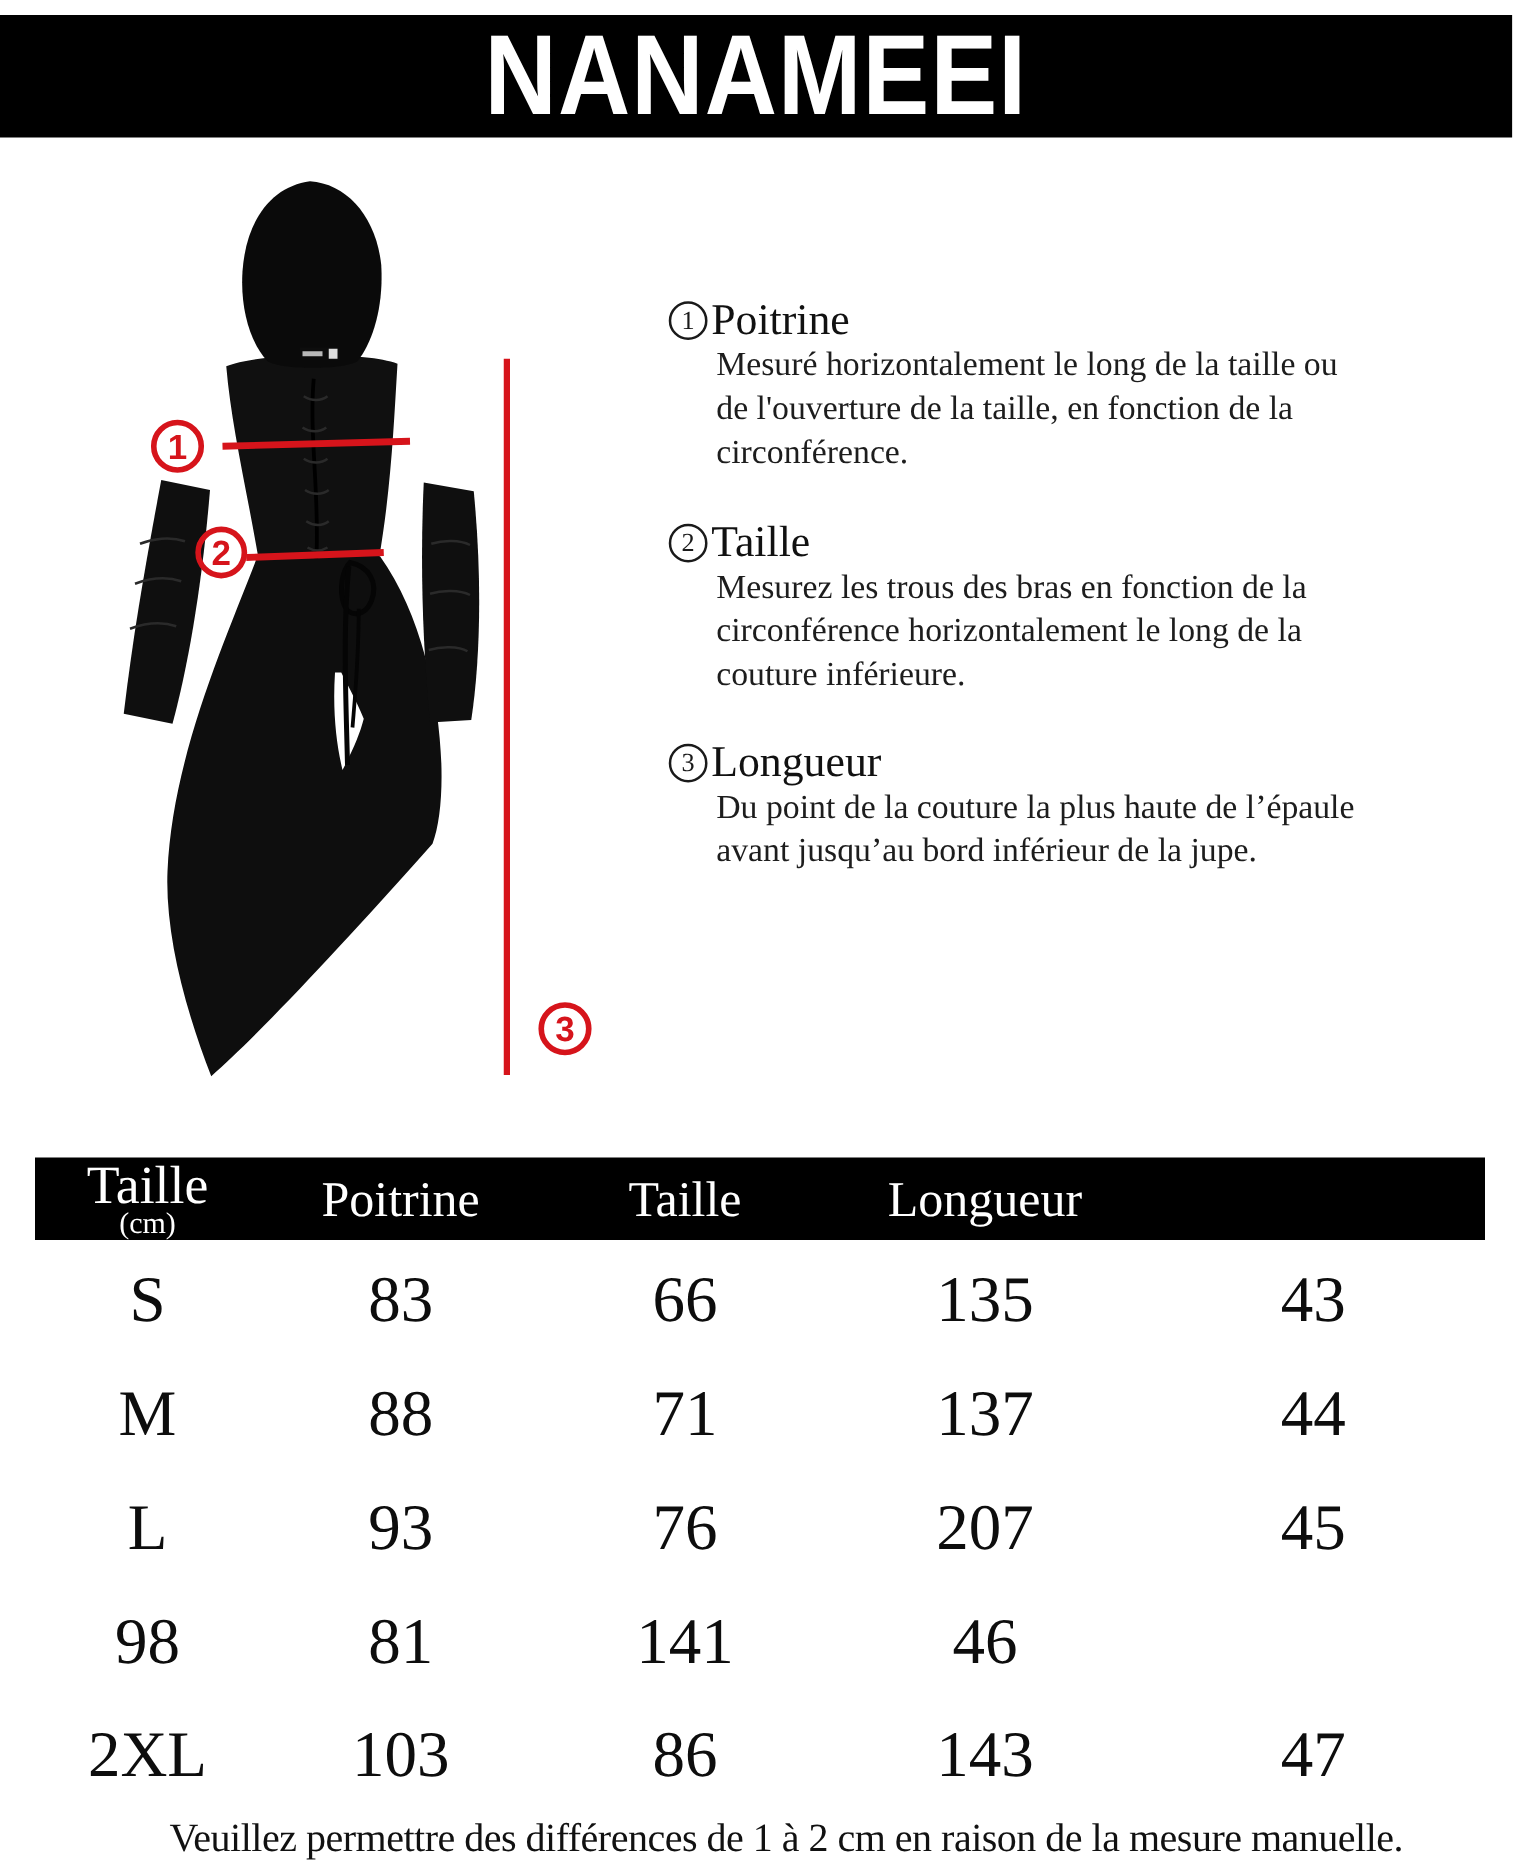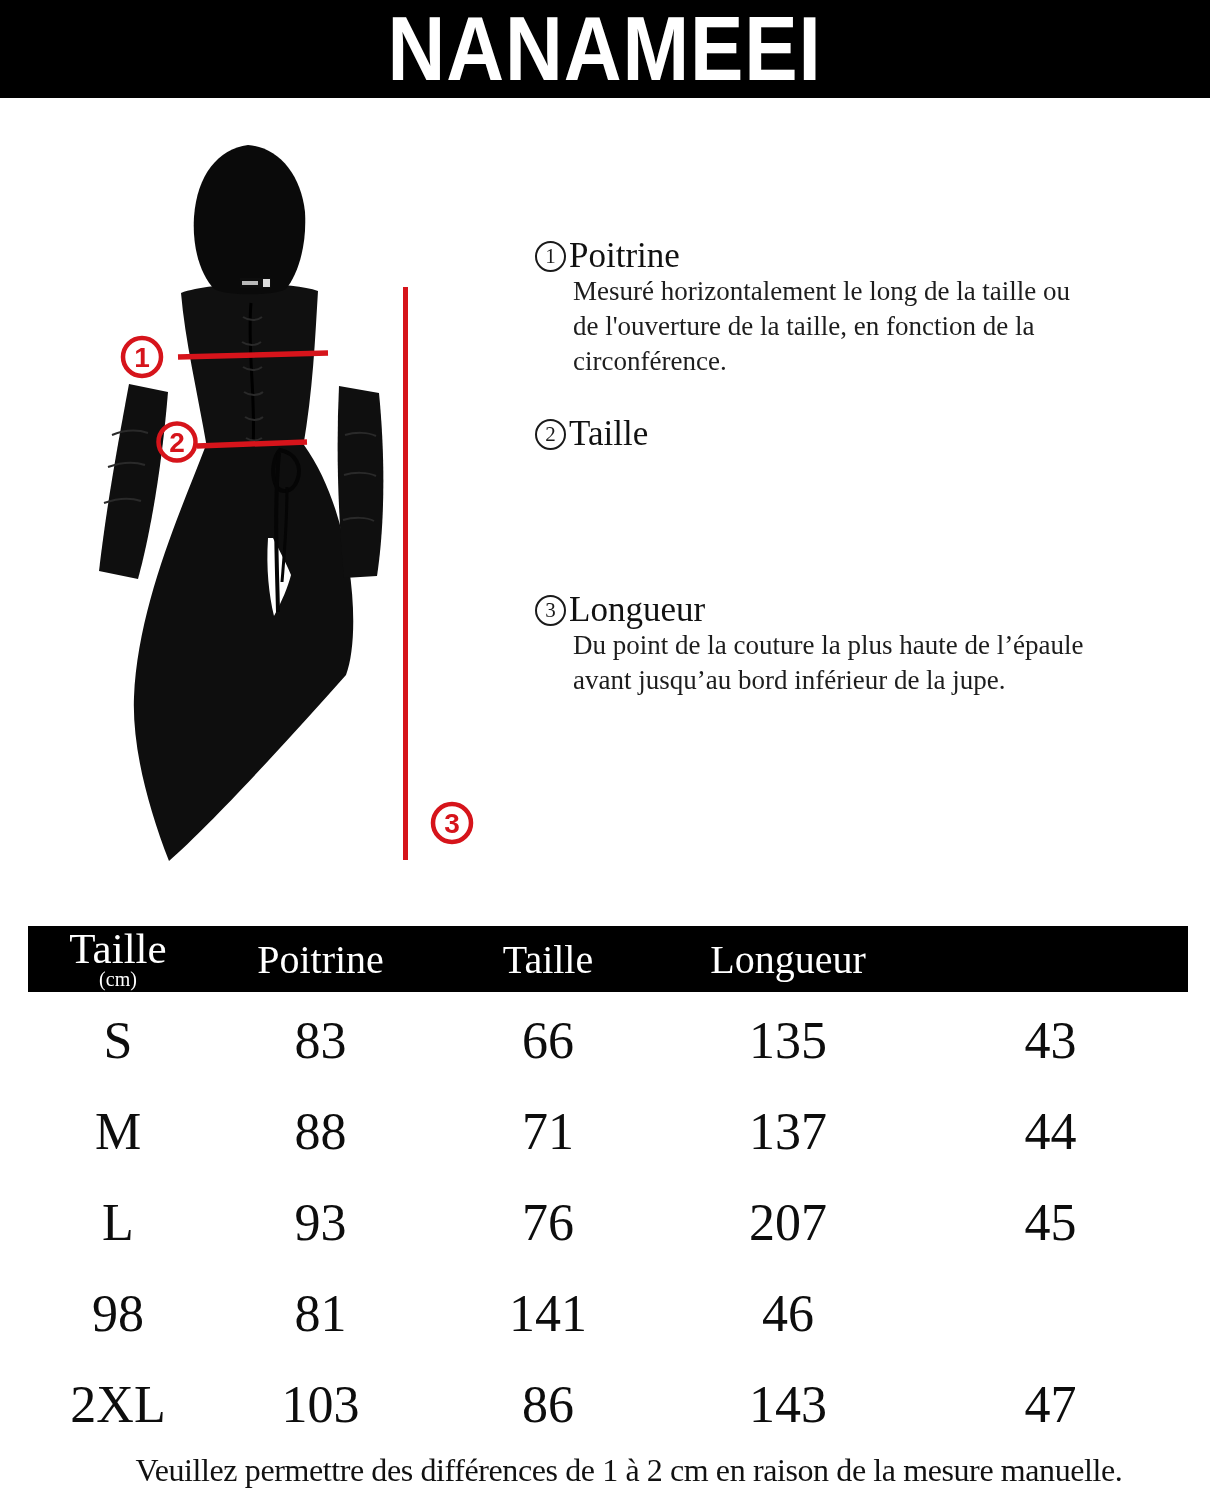--- a/index.html
+++ b/index.html
@@ -9,21 +9,21 @@
     width: 1210px;
     height: 1500px;
     background: #ffffff;
     overflow: hidden;
     font-family: "Liberation Serif", serif;
   }
 
   
   .brand-bar {
     position: absolute;
-    left: 0; top: 0;
+    left: 0; top: 12px;
     width: 1210px; height: 98px;
     background: #000000;
     display: flex;
     align-items: center;
     justify-content: center;
   }
   .brand-title {
     color: #ffffff;
     font-family: "Liberation Sans", sans-serif;
     font-weight: 700;
@@ -95,21 +95,21 @@
     text-align: center;
     font-size: 40px;
   }
   .th-size {
     display: flex;
     flex-direction: column;
     align-items: center;
     justify-content: center;
   }
   .th-size .lbl { font-size: 43px; line-height: 40px; }
-  .th-size .unit { font-size: 20px; line-height: 21px; }
+  .th-size .unit { font-size: 24px; line-height: 21px; }
 
   .table-rows {
     position: absolute;
     left: 28px; top: 995px;
     width: 1160px;
   }
   .size-row {
     height: 91px;
     display: grid;
     grid-template-columns: 180px 225px 230px 250px 275px;
@@ -209,20 +209,23 @@
     <div class="guide-body">Mesuré horizontalement le long de la taille ou
 de l'ouverture de la taille, en fonction de la
 circonférence.</div>
   </div>
 
   <div class="guide-section s2">
     <div class="guide-head">
       <span class="num-badge">2</span>
       <span class="guide-title">Taille</span>
     </div>
+    <div class="guide-body">Mesurez les trous des bras en fonction de la
+circonférence horizontalement le long de la
+couture inférieure.</div>
   </div>
 
   <div class="guide-section s3">
     <div class="guide-head">
       <span class="num-badge">3</span>
       <span class="guide-title">Longueur</span>
     </div>
     <div class="guide-body">Du point de la couture la plus haute de l’épaule
 avant jusqu’au bord inférieur de la jupe.</div>
   </div>

